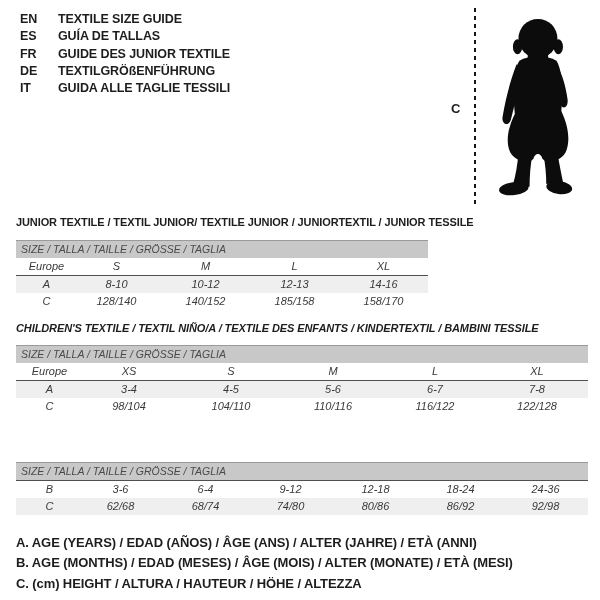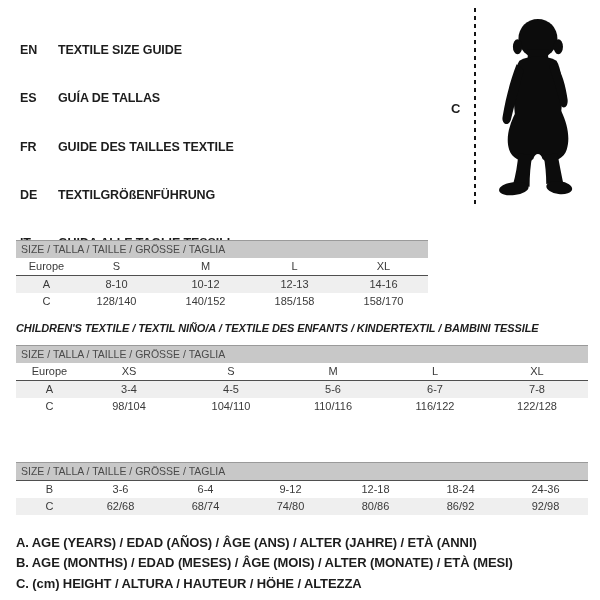--- a/index.html
+++ b/index.html
@@ -7,38 +7,38 @@
     --rule:#4f4f4f; --text:#1d1d1d; --cell-text:#3a3a3a; --silhouette:#0c0c0c;
   }
   *{ box-sizing:border-box; }
   html,body{ margin:0; padding:0; background:#fff; }
   body{ font-family:"Liberation Sans", sans-serif; }
   .page{ position:relative; width:600px; height:600px; background:#fff; overflow:hidden; }
 
   
   .lang-header{ position:absolute; left:20px; top:11px; }
   .lang-row{ display:flex; line-height:17.3px; font-weight:bold; font-size:12.5px;
-             color:var(--text); letter-spacing:-0.1px;margin-top:31px; }
+             color:var(--text); letter-spacing:-0.1px; }
   .lang-row .code{ width:38px; flex:0 0 38px; }
 
   
   .figure-line{ position:absolute; left:474px; top:8px; width:2px; height:199px;
                 background:repeating-linear-gradient(to bottom, #141414 0 4px, transparent 4px 8px); }
   .figure-label{ position:absolute; left:451px; top:101px; font-weight:bold; font-size:13px;
                  color:var(--text); }
   .baby{ position:absolute; left:486px; top:6px; }
 
   
   .tbl-title{ position:absolute; left:16px; font-weight:bold; font-size:11px;
               letter-spacing:-0.1px; color:var(--text); line-height:15px; white-space:nowrap; }
   #title1{ top:215px; } #title2{ top:321px;font-style:italic; } #title3{ top:420px; }
 
   
   table.size{ position:absolute; left:16px; border-collapse:collapse; table-layout:fixed;
-              font-size:11px; color:var(--cell-text); }
+              font-size:11px; color:var(--cell-text);font-style:italic; }
   #table1{ top:240px; width:412px; }
   #table2{ top:345px; width:572px; }
   #table3{ top:462px; width:572px; }
   table.size td{ height:17px; padding:0; text-align:center; line-height:17px; }
   table.size td.lbl{ text-align:center; padding-left:5px; }
   tr.band td{ background:var(--band); border-top:1px solid var(--band-border);
               text-align:left; padding-left:5px; font-size:10.5px; color:#4a4a4a; }
   tr.gray td{ background:var(--stripe); }
   tr.dark-top td{ border-top:1px solid var(--rule); }
 
@@ -55,21 +55,21 @@
     <div class="lang-row">
       <span class="code">EN</span>
       <span class="txt">TEXTILE SIZE GUIDE</span>
     </div>
     <div class="lang-row">
       <span class="code">ES</span>
       <span class="txt">GUÍA DE TALLAS</span>
     </div>
     <div class="lang-row">
       <span class="code">FR</span>
-      <span class="txt">GUIDE DES TAILLES TEXTILE</span>
+      <span class="txt">GUIDE DES JUNIOR TEXTILE</span>
     </div>
     <div class="lang-row">
       <span class="code">DE</span>
       <span class="txt">TEXTILGRÖßENFÜHRUNG</span>
     </div>
     <div class="lang-row">
       <span class="code">IT</span>
       <span class="txt">GUIDA ALLE TAGLIE TESSILI</span>
     </div>
   </div>
@@ -86,20 +86,23 @@
       <path d="M33,54 C26,72 21,92 18,110 C16,119 25,122 27,113 C31,96 36,78 41,60 Z"></path>
       <path d="M75,53 C82,63 86,77 88,92 C89,101 82,104 80,96 C77,84 72,68 68,56 Z"></path>
       <path d="M33,104 C25,118 21,134 25,146 C28,155 37,159 47,159 L51,156 C53,149 59,149 61,156 L65,159 C75,159 84,155 87,146 C91,134 88,118 81,104 Z"></path>
       <path d="M35,150 C34,162 32,174 29,184 L47,186 C47,174 48,162 50,152 Z"></path>
       <path d="M62,152 C64,162 65,173 65,183 L83,181 C81,171 79,161 77,150 Z"></path>
       <ellipse cx="30" cy="188" rx="16" ry="7" transform="rotate(-7 30 188)"></ellipse>
       <ellipse cx="79" cy="187" rx="14" ry="7" transform="rotate(7 79 187)"></ellipse>
     </g>
   </svg>
 
+  <div class="tbl-title" id="title1">
+    <div>JUNIOR TEXTILE / TEXTIL JUNIOR/ TEXTILE JUNIOR / JUNIORTEXTIL / JUNIOR TESSILE</div>
+  </div>
   <table class="size" id="table1">
     <colgroup>
         <col style="width:56px">
         <col>
         <col>
         <col>
         <col>
       </colgroup>
     <tbody>
       <tr class="band">

